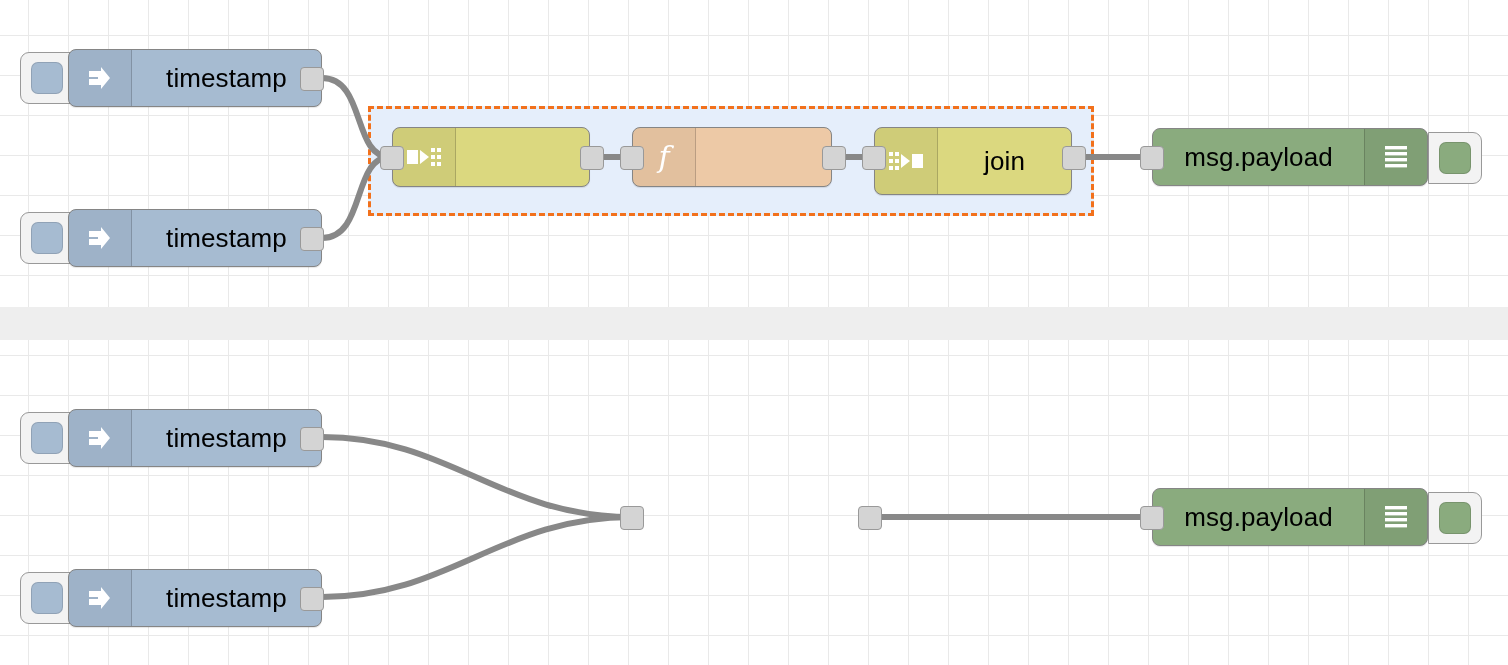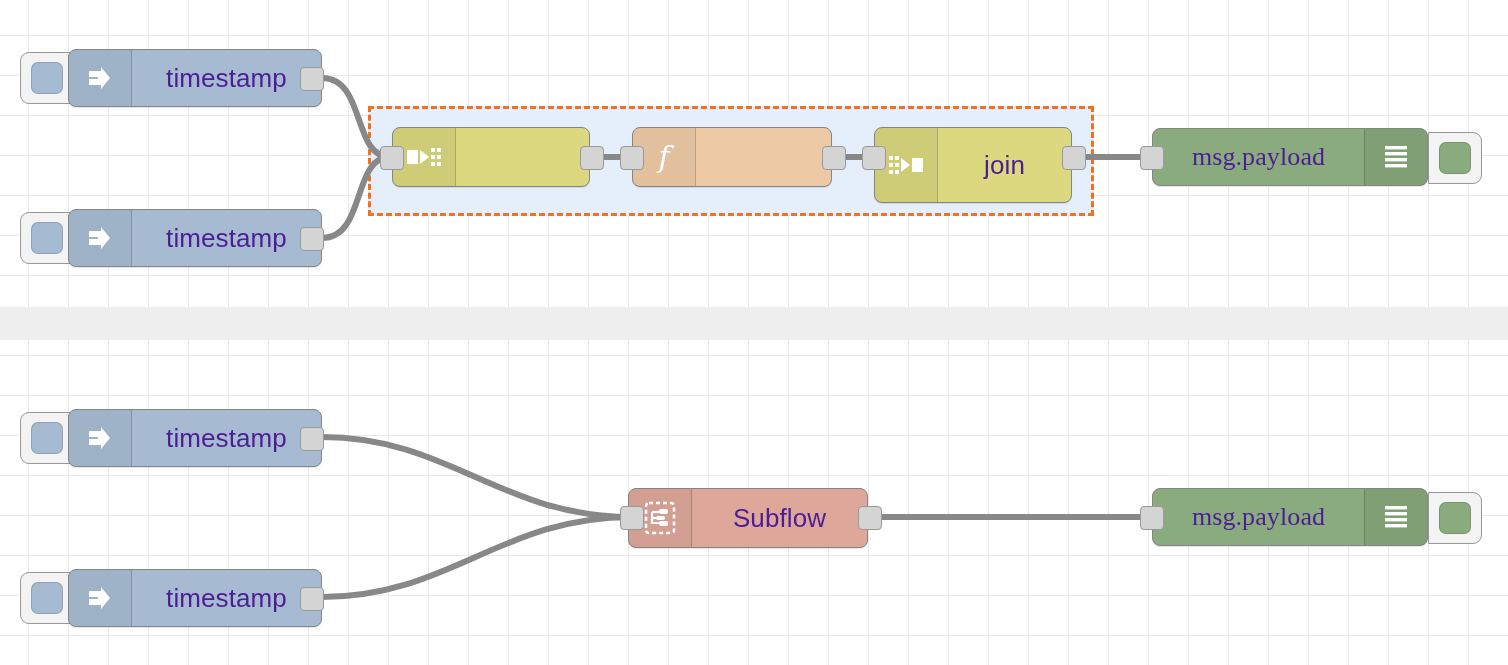--- a/index.html
+++ b/index.html
@@ -62,39 +62,39 @@
     border-right: none;
     border-left: 1.4px solid rgba(0,0,0,0.18);
     border-radius: 0 6px 6px 0;
   }
   .node .label {
     flex: 1 1 auto;
     display: flex;
     align-items: center;
     padding: 0 14px;
     font-size: 26px;
-    color: #4c1d95;
+    color: #000000;
     white-space: nowrap;
     letter-spacing: .1px;
   }
   .node .label.center { justify-content: center; }
   .node .label.left   { justify-content: flex-start; }
 
   
   .n-inject   { background: #a6bbd1; }
   .n-inject  .icon-cell { background: rgba(0,0,0,0.045); }
   .n-split,
   .n-join     { background: #dbd87f; }
   .n-split .icon-cell,
   .n-join  .icon-cell { background: rgba(0,0,0,0.055); }
   .n-function { background: #eec39a; background: #edc9a6; }
   .n-function .icon-cell { background: rgba(0,0,0,0.045); }
   .n-subflow  { background: #dda79a; }
   .n-subflow .icon-cell { background: rgba(0,0,0,0.045); }
-  .n-debug    { background: #8aab7e; font-family: Liberation Serif, serif; }
+  .n-debug    { background: #8aab7e; }
   .n-debug .icon-cell.right { background: rgba(0,0,0,0.065); }
 
   
   .port {
     position: absolute;
     width: 22px; height: 22px;
     background: #d4d4d4;
     border: 1.6px solid #999999;
     border-radius: 4px;
     z-index: 5;
@@ -199,21 +199,21 @@
     <div class="icon-cell">
       <svg class="gly" width="28" height="36" viewBox="0 0 28 36">
         <text x="14" y="28" text-anchor="middle" font-family="DejaVu Serif, serif" font-size="30" font-style="italic" fill="#ffffff">f</text>
       </svg>
     </div>
     <div class="label left"></div>
   </div>
   <div class="port" style="left:620px; top:146px;"></div>
   <div class="port" style="left:822px; top:146px;"></div>
 
-  <div class="node n-join" style="left:874px; top:127px; width:198px; height:76px;">
+  <div class="node n-join" style="left:874px; top:127px; width:198px; height:68px;">
     <div class="icon-cell">
       <svg class="gly" width="36" height="26" viewBox="0 0 36 26">
         <g fill="#ffffff">
           <rect x="1" y="4" width="4" height="4"></rect>
             <rect x="7" y="4" width="4" height="4"></rect>
           <rect x="1" y="11" width="4" height="4"></rect>
             <rect x="7" y="11" width="4" height="4"></rect>
           <rect x="1" y="18" width="4" height="4"></rect>
             <rect x="7" y="18" width="4" height="4"></rect>
         </g>
@@ -265,38 +265,20 @@
   <div class="node n-inject" style="left:68px; top:569px; width:254px; height:58px;">
     <div class="icon-cell">
       <svg class="gly" width="30" height="30" viewBox="0 0 30 30">
         <path d="M4 8 h12 v-4 l9 11 -9 11 v-4 h-12 v-6 h9 v-2 h-9 z" fill="#ffffff"></path>
       </svg>
     </div>
     <div class="label center">timestamp</div>
   </div>
   <div class="port" style="left:300px; top:587px;"></div>
 
-  <div class="node n-subflow" style="left:628px; top:488px; width:240px; height:60px;">
-    <div class="icon-cell">
-      <svg class="gly" width="32" height="34" viewBox="0 0 32 34">
-        <rect x="2" y="2" width="28" height="30" rx="3" fill="none" stroke="#ffffff" stroke-width="2.6" stroke-dasharray="4 3"></rect>
-        <g stroke="#ffffff" stroke-width="2.2" fill="none">
-          <path d="M8 11 h7"></path>
-          <path d="M8 11 v11 h7"></path>
-          <path d="M8 17 h4"></path>
-        </g>
-        <g fill="#ffffff">
-          <rect x="15" y="8" width="9" height="5" rx="2.2"></rect>
-          <rect x="12" y="15" width="9" height="4" rx="2"></rect>
-          <rect x="15" y="20" width="9" height="5" rx="2.2"></rect>
-        </g>
-      </svg>
-    </div>
-    <div class="label center">Subflow</div>
-  </div>
   <div class="port" style="left:620px; top:506px;"></div>
   <div class="port" style="left:858px; top:506px;"></div>
 
   <div class="port" style="left:1140px; top:506px;"></div>
   <div class="node n-debug" style="left:1152px; top:488px; width:276px; height:58px;">
     <div class="label center">msg.payload</div>
     <div class="icon-cell right">
       <svg class="gly" width="30" height="30" viewBox="0 0 30 30">
         <g fill="#ffffff">
           <rect x="4" y="4" width="22" height="3.4"></rect>

